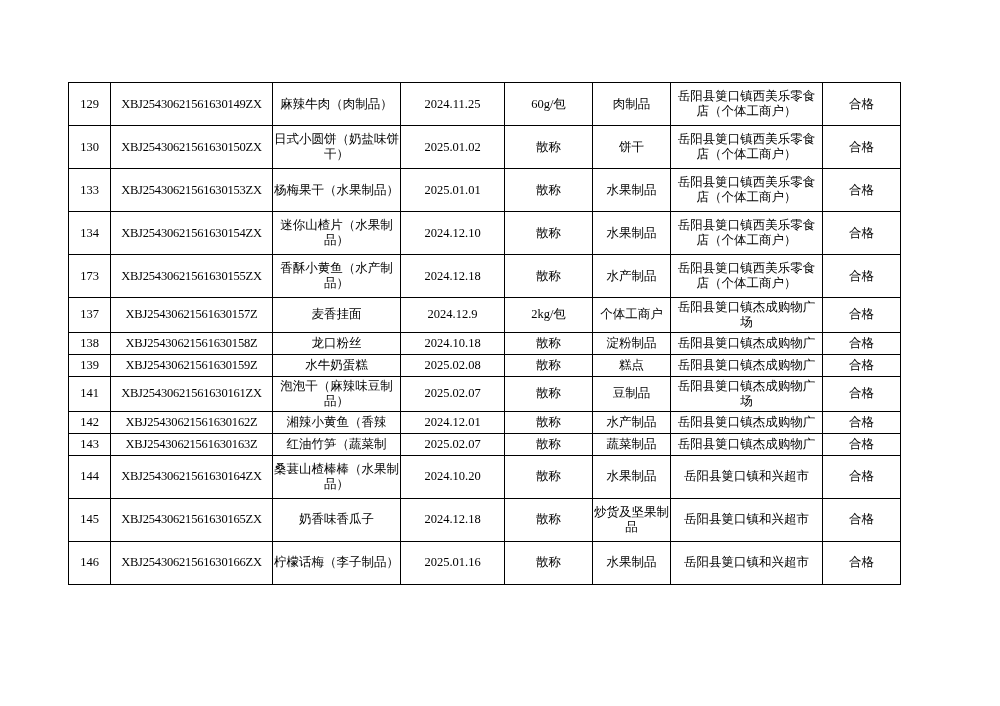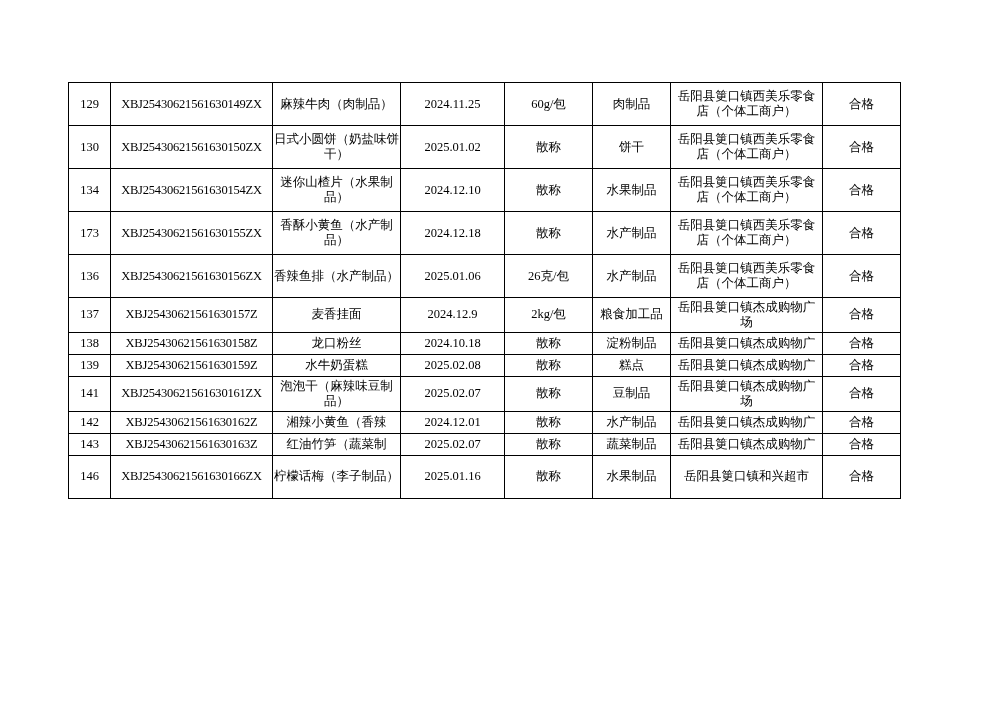--- a/index.html
+++ b/index.html
@@ -97,56 +97,56 @@
             <td class="no-cell">130</td>
             <td class="code-cell">XBJ25430621561630150ZX</td>
             <td class="name-cell">日式小圆饼（奶盐味饼干）</td>
             <td class="date-cell">2025.01.02</td>
             <td class="spec-cell">散称</td>
             <td class="cat-cell">饼干</td>
             <td class="store-cell">岳阳县筻口镇西美乐零食店（个体工商户）</td>
             <td class="result-cell">合格</td>
           </tr>
           <tr class="row-tall">
+            <td class="no-cell">133</td>
+            <td class="code-cell">XBJ25430621561630153ZX</td>
+            <td class="name-cell">杨梅果干（水果制品）</td>
+            <td class="date-cell">2025.01.01</td>
+            <td class="spec-cell">散称</td>
+            <td class="cat-cell">水果制品</td>
+            <td class="store-cell">岳阳县筻口镇西美乐零食店（个体工商户）</td>
+            <td class="result-cell">合格</td>
+          </tr>
+          <tr class="row-tall">
             <td class="no-cell">134</td>
             <td class="code-cell">XBJ25430621561630154ZX</td>
             <td class="name-cell">迷你山楂片（水果制品）</td>
             <td class="date-cell">2024.12.10</td>
             <td class="spec-cell">散称</td>
             <td class="cat-cell">水果制品</td>
             <td class="store-cell">岳阳县筻口镇西美乐零食店（个体工商户）</td>
             <td class="result-cell">合格</td>
           </tr>
           <tr class="row-tall">
             <td class="no-cell">173</td>
             <td class="code-cell">XBJ25430621561630155ZX</td>
             <td class="name-cell">香酥小黄鱼（水产制品）</td>
             <td class="date-cell">2024.12.18</td>
             <td class="spec-cell">散称</td>
-            <td class="cat-cell">水产制品</td>
-            <td class="store-cell">岳阳县筻口镇西美乐零食店（个体工商户）</td>
-            <td class="result-cell">合格</td>
-          </tr>
-          <tr class="row-tall">
-            <td class="no-cell">136</td>
-            <td class="code-cell">XBJ25430621561630156ZX</td>
-            <td class="name-cell">香辣鱼排（水产制品）</td>
-            <td class="date-cell">2025.01.06</td>
-            <td class="spec-cell">26克/包</td>
             <td class="cat-cell">水产制品</td>
             <td class="store-cell">岳阳县筻口镇西美乐零食店（个体工商户）</td>
             <td class="result-cell">合格</td>
           </tr>
           <tr class="row-short">
             <td class="no-cell">137</td>
             <td class="code-cell">XBJ25430621561630157Z</td>
             <td class="name-cell">麦香挂面</td>
             <td class="date-cell">2024.12.9</td>
             <td class="spec-cell">2kg/包</td>
-            <td class="cat-cell">粮食加工品</td>
+            <td class="cat-cell">个体工商户</td>
             <td class="store-cell">岳阳县筻口镇杰成购物广场</td>
             <td class="result-cell">合格</td>
           </tr>
           <tr class="row-short">
             <td class="no-cell">138</td>
             <td class="code-cell">XBJ25430621561630158Z</td>
             <td class="name-cell">龙口粉丝</td>
             <td class="date-cell">2024.10.18</td>
             <td class="spec-cell">散称</td>
             <td class="cat-cell">淀粉制品</td>
@@ -184,20 +184,40 @@
             <td class="result-cell">合格</td>
           </tr>
           <tr class="row-short">
             <td class="no-cell">143</td>
             <td class="code-cell">XBJ25430621561630163Z</td>
             <td class="name-cell">红油竹笋（蔬菜制</td>
             <td class="date-cell">2025.02.07</td>
             <td class="spec-cell">散称</td>
             <td class="cat-cell">蔬菜制品</td>
             <td class="store-cell">岳阳县筻口镇杰成购物广</td>
+            <td class="result-cell">合格</td>
+          </tr>
+          <tr class="row-tall">
+            <td class="no-cell">144</td>
+            <td class="code-cell">XBJ25430621561630164ZX</td>
+            <td class="name-cell">桑葚山楂棒棒（水果制品）</td>
+            <td class="date-cell">2024.10.20</td>
+            <td class="spec-cell">散称</td>
+            <td class="cat-cell">水果制品</td>
+            <td class="store-cell">岳阳县筻口镇和兴超市</td>
+            <td class="result-cell">合格</td>
+          </tr>
+          <tr class="row-tall">
+            <td class="no-cell">145</td>
+            <td class="code-cell">XBJ25430621561630165ZX</td>
+            <td class="name-cell">奶香味香瓜子</td>
+            <td class="date-cell">2024.12.18</td>
+            <td class="spec-cell">散称</td>
+            <td class="cat-cell">炒货及坚果制品</td>
+            <td class="store-cell">岳阳县筻口镇和兴超市</td>
             <td class="result-cell">合格</td>
           </tr>
           <tr class="row-tall">
             <td class="no-cell">146</td>
             <td class="code-cell">XBJ25430621561630166ZX</td>
             <td class="name-cell">柠檬话梅（李子制品）</td>
             <td class="date-cell">2025.01.16</td>
             <td class="spec-cell">散称</td>
             <td class="cat-cell">水果制品</td>
             <td class="store-cell">岳阳县筻口镇和兴超市</td>

